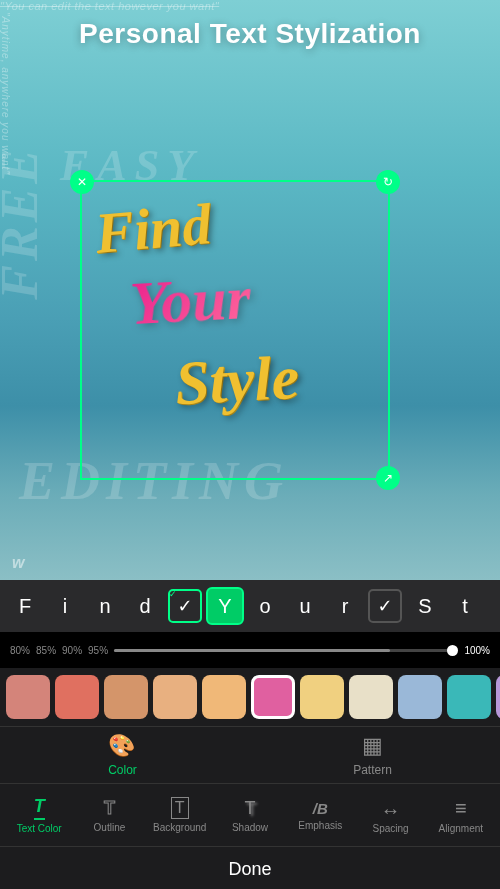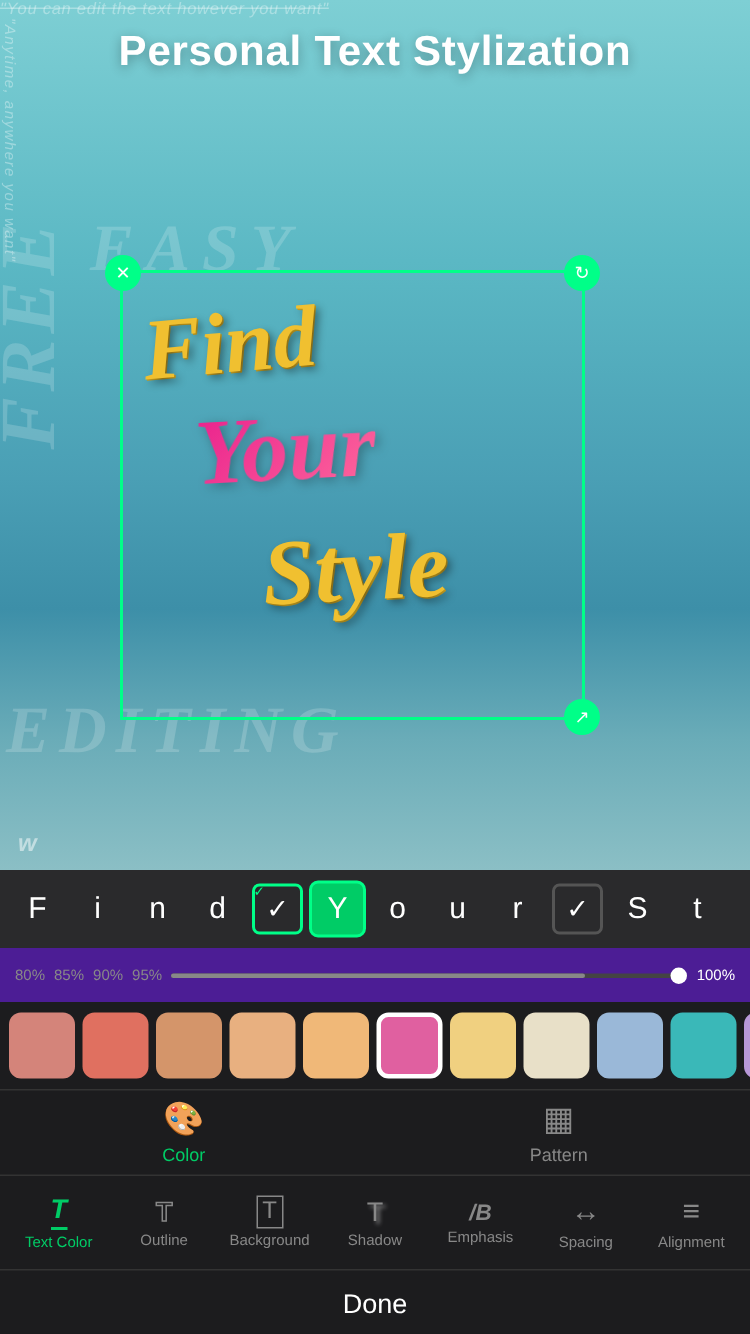--- a/index.html
+++ b/index.html
@@ -63,22 +63,22 @@
 
     .bg-text-right {
       top: 140px;
       right: 10px;
       font-size: 44px;
       letter-spacing: 4px;
     }
 
     .bg-editing {
       bottom: 68px;
-      left: 4px;
-      font-size: 44px;
+      left: 19px;
+      font-size: 54px;
       letter-spacing: 6px;
     }
 
     .bg-quote {
       bottom: 45px;
       left: 15px;
       font-size: 11px;
       font-style: italic;
       font-weight: 400;
       text-decoration: line-through;
@@ -248,21 +248,21 @@
       color: white;
       font-size: 18px;
     }
 
     .char-check-box.green {
       border-color: #00ff88;
     }
 
     
     .zoom-row {
-      background: #4c1d95;
+      background: #000000;
       height: 36px;
       display: flex;
       align-items: center;
       padding: 0 10px;
       gap: 6px;
       justify-content: flex-end;
     }
 
     .zoom-label {
       color: #888;

